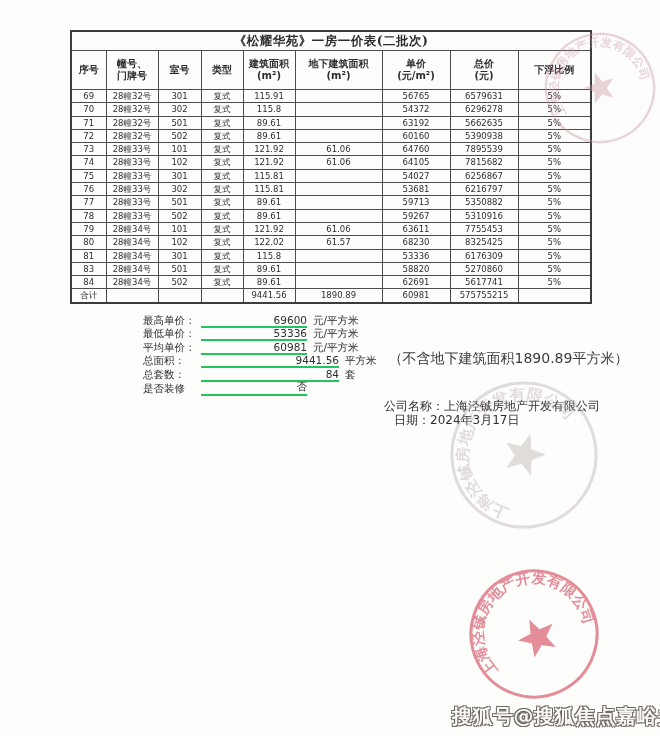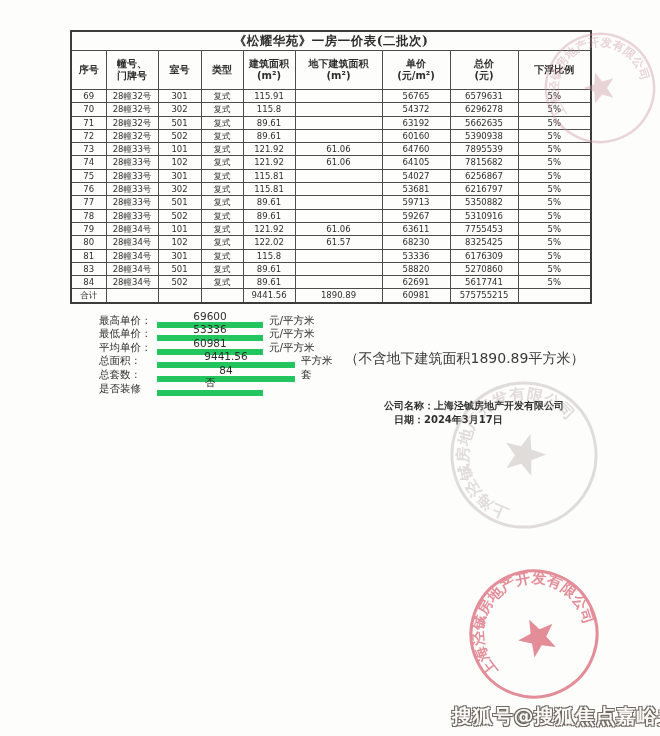--- a/index.html
+++ b/index.html
@@ -25,30 +25,30 @@
     text-align:center;
   }
   .header-row th{
     font-size:10px;font-weight:bold;height:38px;line-height:1.25;
     vertical-align:middle;
   }
   .price-table tbody td{font-size:8.5px;height:12.3px;line-height:12.3px;}
   
   .summary{position:absolute;left:99px;top:314px;font-size:10.5px;}
   .s-row{display:flex;align-items:flex-end;height:13.6px;}
-  .s-label{display:inline-block;min-width:58px;}
+  .s-label{display:inline-block;min-width:58px;margin-left:44px;}
   .s-value{
-    display:inline-block;width:106px;text-align:center;
-    border-bottom:6px solid #22c55e;margin-right:6px;
+    display:inline-block;width:106px;text-align:right;
+    border-bottom:2px solid #22c55e;margin-right:6px;
   }
   .s-value.wide{width:138px;}
   .s-unit{display:inline-block;}
   .s-note{margin-left:12px;font-size:14px;color:#3a3a3a;}
   
-  .signature{position:absolute;left:384px;top:399px;font-size:10px;line-height:14px;font-weight:bold;}
+  .signature{position:absolute;left:384px;top:399px;font-size:12px;line-height:14px;}
   .sig-date{margin-left:10px;}
   
   .stamps{position:absolute;left:0;top:0;pointer-events:none;}
   
   .watermark{
     position:absolute;left:452px;top:703px;width:205px;
     font-size:20px;font-weight:bold;letter-spacing:.5px;
     color:#faf8f5;
     text-shadow:-1px -1px 0 #6e6862,1px -1px 0 #6e6862,-1px 1px 0 #6e6862,1px 1px 0 #6e6862;
     white-space:nowrap;

